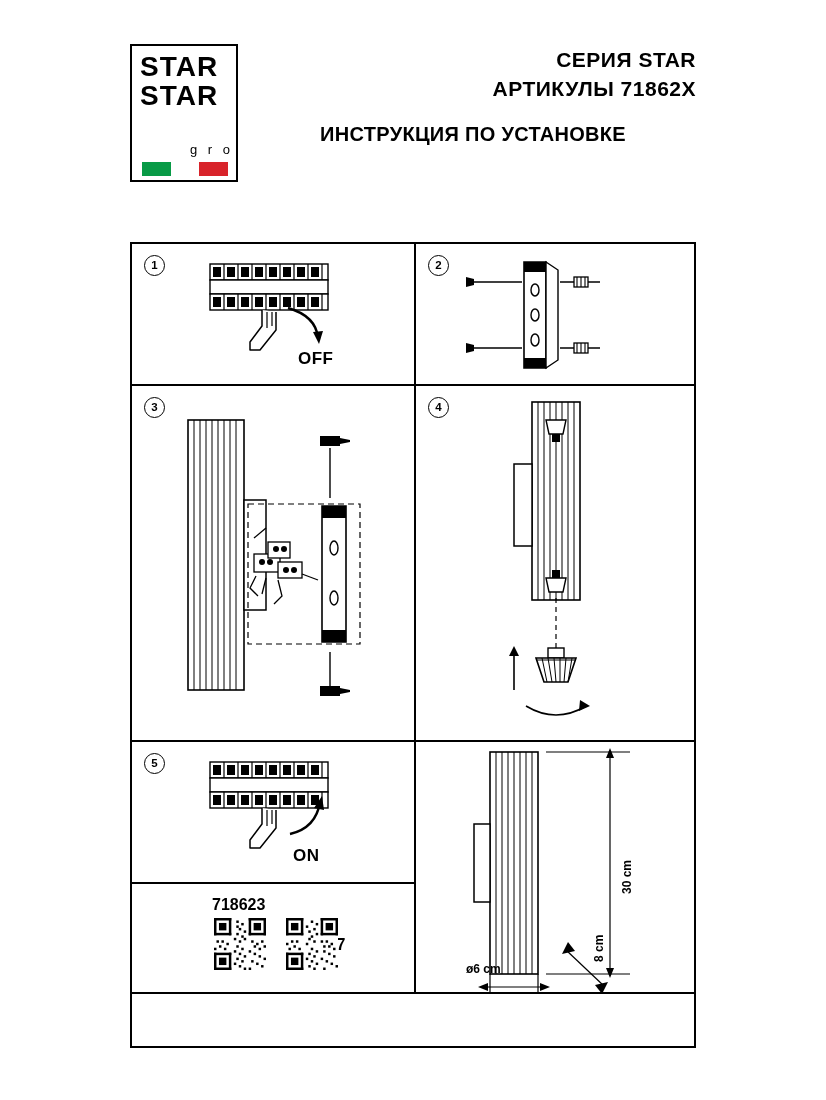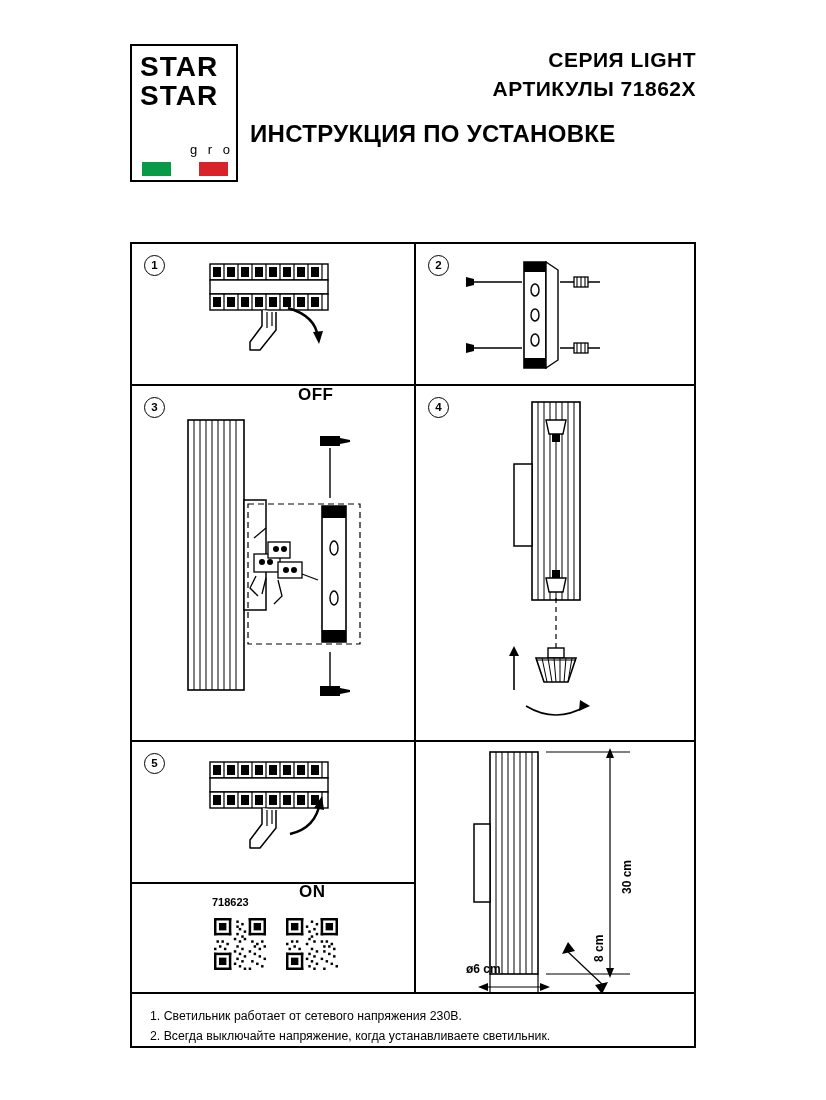--- a/index.html
+++ b/index.html
@@ -87,24 +87,24 @@
   }
   .head-art {
     font-weight: bold;
     font-size: 21px;
     letter-spacing: 0.5px;
     line-height: 30px;
   }
   .head-title {
     margin-top: 16px;
     font-weight: bold;
-    font-size: 24px;
+    font-size: 20px;
     line-height: 28px;
     letter-spacing: 0.3px;
-    text-align: left;
+    text-align: center;
   }
 
   
   .frame {
     position: absolute;
     left: 130px;
     top: 242px;
     width: 566px;
     height: 806px;
     border: 2px solid #000;
@@ -130,35 +130,34 @@
     line-height: 19px;
     text-align: center;
     background: #fff;
   }
 
   .onoff {
     position: absolute;
     font-weight: bold;
     font-size: 17px;
     letter-spacing: 0.5px;
-    margin-top: 36px;
   }
 
   .notes {
     position: absolute;
     left: 18px;
     right: 10px;
     top: 12px;
     font-size: 12.3px;
     line-height: 20px;
   }
 
   .qr-label {
     position: absolute;
-    font-size: 11px;
+    font-size: 16px;
     font-weight: bold;
   }
   .qr {
     position: absolute;
     width: 52px;
     height: 52px;
   }
 
   .dim-label {
     position: absolute;
@@ -185,21 +184,21 @@
       </div>
       <div class="logo-group">g r o u p</div>
       <div class="flag">
         <i class="g"></i>
           <i class="w"></i>
           <i class="r"></i>
       </div>
     </div>
 
     <div class="head-lines">
-      <div class="head-series">СЕРИЯ LIGHT</div>
+      <div class="head-series">СЕРИЯ STAR</div>
       <div class="head-art">АРТИКУЛЫ 71862X</div>
       <div class="head-title">
         <div>ИНСТРУКЦИЯ ПО УСТАНОВКЕ</div>
       </div>
     </div>
   </div>
 
   <div class="frame">
 
     <div class="cell b-r b-b" style="left:0; top:0; width:284px; height:142px;">
@@ -478,21 +477,21 @@
           </g>
           <path d="M52 46 L52 62 L46 70 L40 78 L40 86 L50 86 L58 76 L66 66 L66 48" fill="#fff" stroke="#000" stroke-width="1.5" stroke-linejoin="round"></path>
           <line x1="57" y1="48" x2="57" y2="64" stroke="#000" stroke-width="1.2"></line>
           <line x1="62" y1="48" x2="62" y2="62" stroke="#000" stroke-width="1.2"></line>
 
           <path d="M80 72 Q106 66 110 40" fill="none" stroke="#000" stroke-width="2.4"></path>
           <path d="M104 46 L112 34 L114 48 Z" fill="#000"></path>
         </g>
       </svg>
 
-      <div class="onoff" style="left:167px; top:104px;">ON</div>
+      <div class="onoff" style="left:161px; top:104px;">ON</div>
     </div>
 
     <div class="cell b-r b-b" style="left:0; top:640px; width:284px; height:110px;">
 
       <div class="qr-label" style="left:80px; top:12px;">718623</div>
       <div class="qr-label" style="left:160px; top:12px;margin-top:40px;">718627</div>
 
       <svg class="qr" style="left:82px; top:34px;" viewBox="0 0 21 21">
         <rect width="21" height="21" fill="#fff"></rect>
         <g fill="#000">
@@ -654,21 +653,15 @@
         </g>
         <path d="M134 200 L128 212 L141 209 Z" fill="#000"></path>
         <path d="M168 252 L174 240 L161 243 Z" fill="#000"></path>
       </svg>
 
       <div class="dim-label rot" style="left:204px; top:152px;">30 cm</div>
       <div class="dim-label rot" style="left:176px; top:220px;">8 cm</div>
       <div class="dim-label" style="left:50px; top:220px;">ø6 cm</div>
     </div>
 
-    <div class="cell" style="left:0; top:750px; width:562px; height:52px;">
-      <div class="notes">
-        <div>1. Светильник работает от сетевого напряжения 230В.</div>
-        <div>2. Всегда выключайте напряжение, когда устанавливаете светильник.</div>
-      </div>
-    </div>
 
   </div>
 </div>
 
 </body></html>

